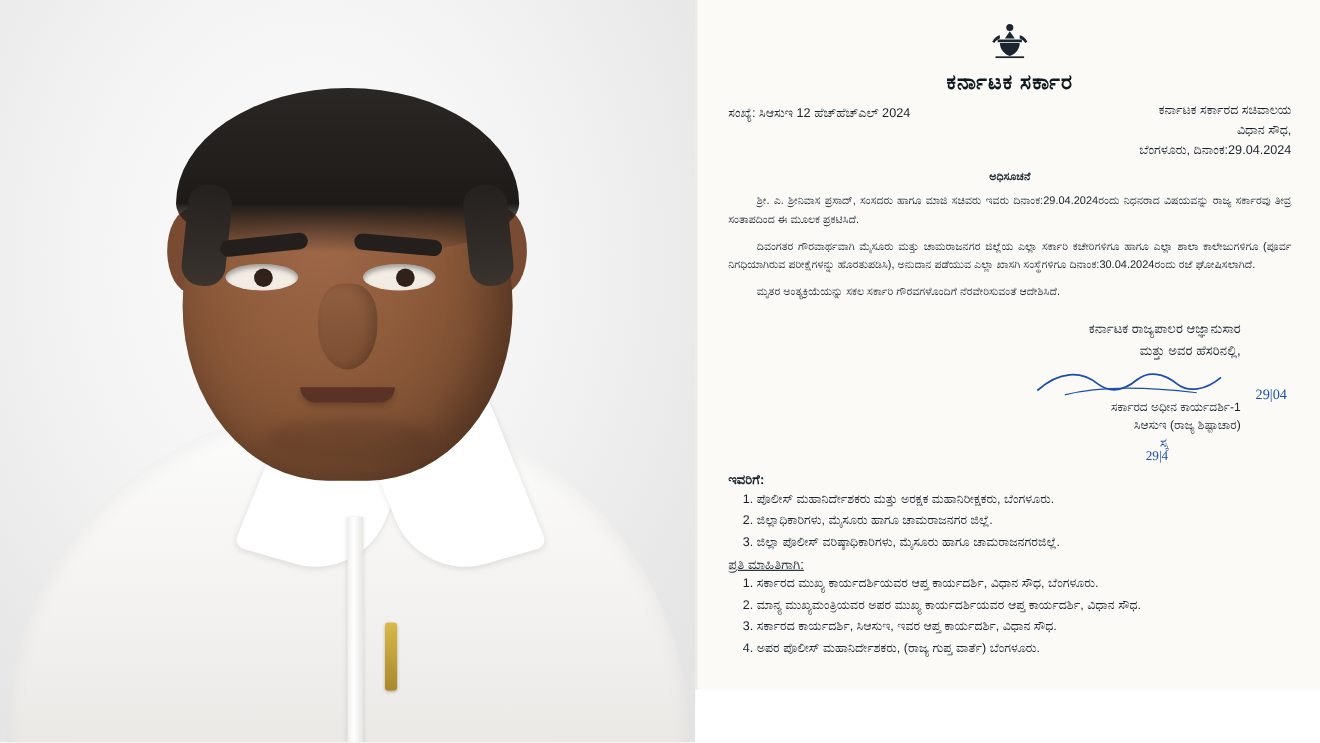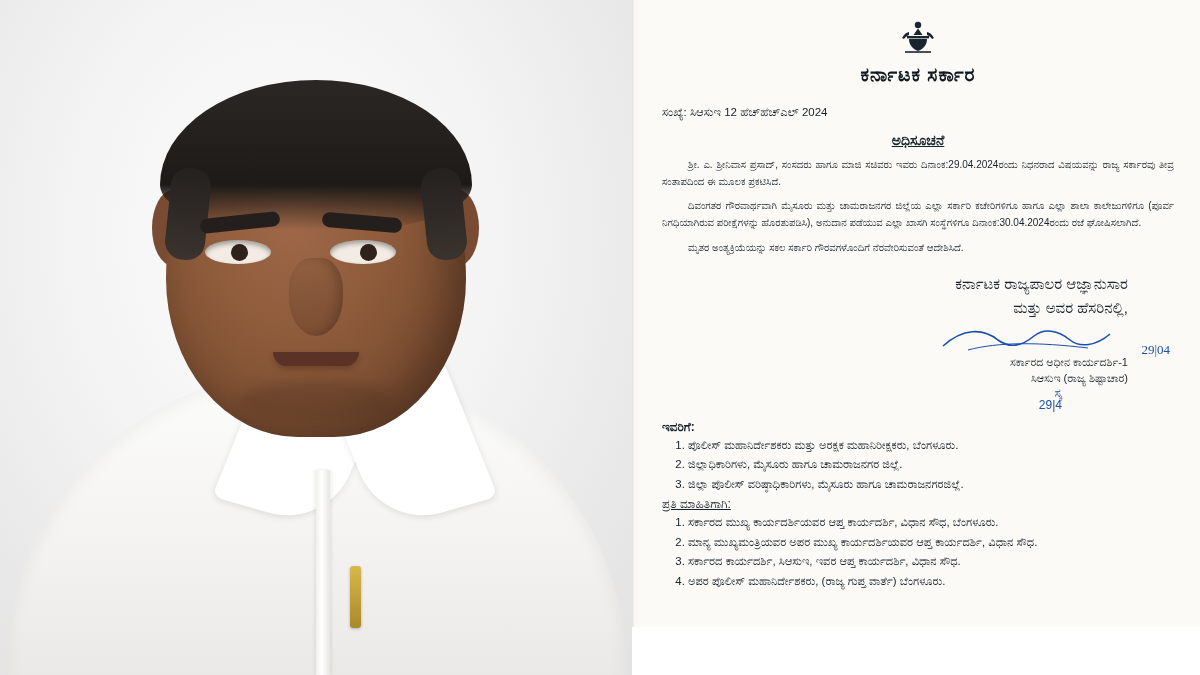--- a/index.html
+++ b/index.html
@@ -237,45 +237,44 @@
     text-align: center;
     font-size: 19px;
     font-weight: bold;
     letter-spacing: 1px;
     margin-top: 5px;
     color: #101820;
   }
   .meta-row {
     display: flex;
     justify-content: space-between;
-    margin-top: 16px;
+    margin-top: 6px;
     font-size: 11.5px;
     line-height: 1.55;
   }
   .meta-left { padding-top: 2px; }
   .meta-right { text-align: right; }
   .order-heading {
     text-align: center;
-    font-size: 14px;
+    font-size: 10px;
     font-weight: bold;
-    text-decoration: underline;
     margin-top: 10px;
     margin-bottom: 6px;
   }
   .para {
     font-size: 10px;
     line-height: 1.72;
     text-align: justify;
     text-indent: 26px;
     margin: 7px 0 0 0;
   }
   .sign-block {
     margin-top: 16px;
     text-align: right;
-    font-size: 15px;
+    font-size: 12px;
     line-height: 1.6;
     padding-right: 46px;
   }
   .signature {
     margin-top: 4px;
     text-align: right;
     padding-right: 56px;
     height: 30px;
     position: relative;
     text-decoration: underline;
@@ -293,21 +292,21 @@
     text-align: right;
     font-size: 11px;
     line-height: 1.5;
     padding-right: 46px;
   }
   .initials {
     text-align: right;
     padding-right: 112px;
     font-size: 12px;
     color: #1b4fae;
-    font-family: Liberation Sans, sans-serif;
+    font-family: Liberation Serif, serif;
     line-height: 1.05;
   }
   .list-title {
     font-size: 12px;
     font-weight: bold;
     margin-top: 8px;
   }
   ol.doc-list {
     margin: 2px 0 0 0;
     padding-left: 26px;
@@ -369,20 +368,25 @@
             <rect x="10" y="35.2" width="26" height="1.6"></rect>
           </g>
         </svg>
       </span>
     </div>
 
     <div class="gov-title">ಕರ್ನಾಟಕ ಸರ್ಕಾರ</div>
 
     <div class="meta-row">
       <div class="meta-left">ಸಂಖ್ಯೆ: ಸಿಆಸುಇ 12 ಹೆಚ್‌ಹೆಚ್‌ಎಲ್ 2024</div>
+      <div class="meta-right">
+        <div>ಕರ್ನಾಟಕ ಸರ್ಕಾರದ ಸಚಿವಾಲಯ</div>
+        <div>ವಿಧಾನ ಸೌಧ,</div>
+        <div>ಬೆಂಗಳೂರು, ದಿನಾಂಕ:29.04.2024</div>
+      </div>
     </div>
 
     <div class="order-heading">ಅಧಿಸೂಚನೆ</div>
 
     <p class="para">ಶ್ರೀ. ಎ. ಶ್ರೀನಿವಾಸ ಪ್ರಸಾದ್, ಸಂಸದರು ಹಾಗೂ ಮಾಜಿ ಸಚಿವರು ಇವರು ದಿನಾಂಕ:29.04.2024ರಂದು ನಿಧನರಾದ ವಿಷಯವನ್ನು ರಾಜ್ಯ ಸರ್ಕಾರವು ತೀವ್ರ ಸಂತಾಪದಿಂದ ಈ ಮೂಲಕ ಪ್ರಕಟಿಸಿದೆ.</p>
     <p class="para">ದಿವಂಗತರ ಗೌರವಾರ್ಥವಾಗಿ ಮೈಸೂರು ಮತ್ತು ಚಾಮರಾಜನಗರ ಜಿಲ್ಲೆಯ ಎಲ್ಲಾ ಸರ್ಕಾರಿ ಕಚೇರಿಗಳಿಗೂ ಹಾಗೂ ಎಲ್ಲಾ ಶಾಲಾ ಕಾಲೇಜುಗಳಿಗೂ (ಪೂರ್ವ ನಿಗಧಿಯಾಗಿರುವ ಪರೀಕ್ಷೆಗಳನ್ನು ಹೊರತುಪಡಿಸಿ), ಅನುದಾನ ಪಡೆಯುವ ಎಲ್ಲಾ ಖಾಸಗಿ ಸಂಸ್ಥೆಗಳಿಗೂ ದಿನಾಂಕ:30.04.2024ರಂದು ರಜೆ ಘೋಷಿಸಲಾಗಿದೆ.</p>
     <p class="para">ಮೃತರ ಅಂತ್ಯಕ್ರಿಯೆಯನ್ನು ಸಕಲ ಸರ್ಕಾರಿ ಗೌರವಗಳೊಂದಿಗೆ ನೆರವೇರಿಸುವಂತೆ ಆದೇಶಿಸಿದೆ.</p>
 
     <div class="sign-block">
       <div>ಕರ್ನಾಟಕ ರಾಜ್ಯಪಾಲರ ಆಜ್ಞಾನುಸಾರ</div>

